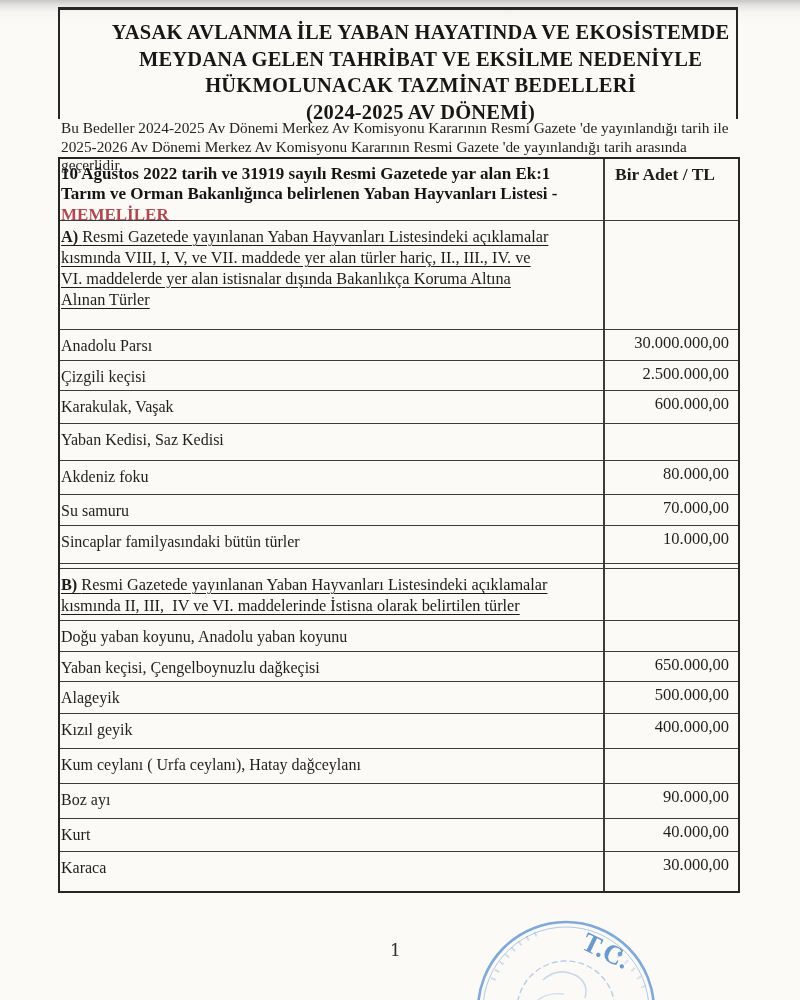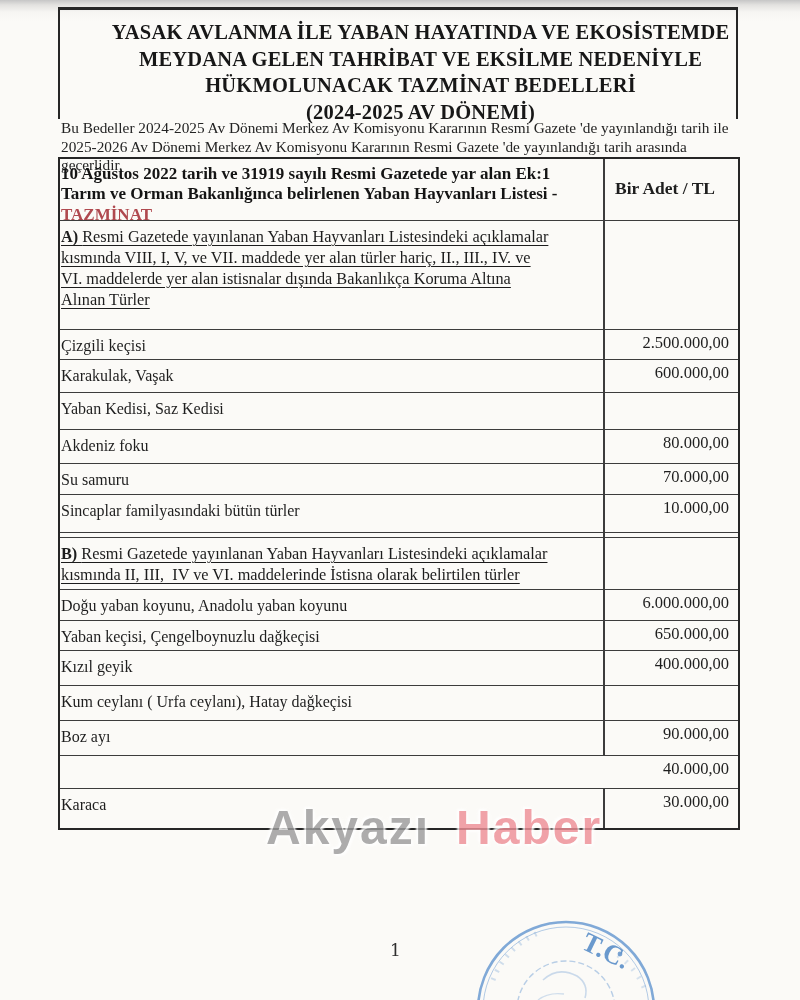--- a/index.html
+++ b/index.html
@@ -27,21 +27,21 @@
   .row:first-child{border-top:none;}
   .cn{
     width:545px;box-sizing:border-box;border-right:2px solid #3c3c3c;
     padding:7px 10px 2px 1px;font-size:16px;line-height:1.18;overflow:hidden;
   }
   .cv{
     flex:1;box-sizing:border-box;text-align:right;
     padding:4px 9px 2px 4px;font-size:16.5px;line-height:1.1;overflow:hidden;
   }
   .hdr .cn{font-weight:bold;font-size:17px;line-height:1.2;padding-top:5px;white-space:pre-line;color:#141414;}
-  .hdr .cv{font-weight:bold;font-size:17.5px;padding-top:20px;text-align:left;padding-left:10px;}
+  .hdr .cv{font-weight:bold;font-size:17.5px;padding-top:6px;text-align:left;padding-left:10px;}
   .highlight{display:block;font-weight:bold;}
   .section .cn{
     text-decoration:underline;text-underline-offset:3px;
     font-size:16.3px;line-height:1.28;white-space:pre-wrap;padding-top:6px;color:#1c1c1c;
   }
   .section .cn b{font-weight:bold;}
   .spacer{height:5px;}
   .watermark{
     position:absolute;left:266px;top:800px;z-index:5;
     font-family:"Liberation Sans", sans-serif;font-weight:bold;
@@ -63,32 +63,36 @@
 HÜKMOLUNACAK TAZMİNAT BEDELLERİ
 (2024-2025 AV DÖNEMİ)</div>
 
   <div class="intro">Bu Bedeller 2024-2025 Av Dönemi Merkez Av Komisyonu Kararının Resmi Gazete 'de yayınlandığı tarih ile
 2025-2026 Av Dönemi Merkez Av Komisyonu Kararının Resmi Gazete 'de yayınlandığı tarih arasında geçerlidir.</div>
 
   <div class="doc-table">
 
     <div class="row hdr" style="height:61px">
       <div class="cn"><span>10 Ağustos 2022 tarih ve 31919 sayılı Resmi Gazetede yar alan Ek:1
-Tarım ve Orman Bakanlığınca belirlenen Yaban Hayvanları Listesi -</span><span class="highlight" style="color:#b0494f">TAZMİNAT</span></div>
+Tarım ve Orman Bakanlığınca belirlenen Yaban Hayvanları Listesi -</span><span class="highlight" style="color:#b0494f">MEMELİLER</span></div>
       <div class="cv">Bir Adet / TL</div>
     </div>
 
     <div class="row section" style="height:109px">
       <div class="cn"><b>A) </b><span>Resmi Gazetede yayınlanan Yaban Hayvanları Listesindeki açıklamalar
 kısmında VIII, I, V, ve VII. maddede yer alan türler hariç, II., III., IV. ve
 VI. maddelerde yer alan istisnalar dışında Bakanlıkça Koruma Altına
 Alınan Türler</span></div>
       <div class="cv"></div>
     </div>
 
+    <div class="row" style="height:31px">
+      <div class="cn">Anadolu Parsı</div>
+      <div class="cv">30.000.000,00</div>
+    </div>
     <div class="row" style="height:30px">
       <div class="cn">Çizgili keçisi</div>
       <div class="cv">2.500.000,00</div>
     </div>
     <div class="row" style="height:33px">
       <div class="cn">Karakulak, Vaşak</div>
       <div class="cv">600.000,00</div>
     </div>
     <div class="row" style="height:37px">
       <div class="cn">Yaban Kedisi, Saz Kedisi</div>
@@ -112,48 +116,51 @@
     </div>
 
     <div class="row section" style="height:52px">
       <div class="cn"><b>B) </b><span>Resmi Gazetede yayınlanan Yaban Hayvanları Listesindeki açıklamalar
 kısmında II, III,  IV ve VI. maddelerinde İstisna olarak belirtilen türler</span></div>
       <div class="cv"></div>
     </div>
 
     <div class="row" style="height:31px">
       <div class="cn">Doğu yaban koyunu, Anadolu yaban koyunu</div>
-      <div class="cv">6.000.000,00</div>
     </div>
     <div class="row" style="height:30px">
       <div class="cn">Yaban keçisi, Çengelboynuzlu dağkeçisi</div>
       <div class="cv">650.000,00</div>
+    </div>
+    <div class="row" style="height:32px">
+      <div class="cn">Alageyik</div>
+      <div class="cv">500.000,00</div>
     </div>
     <div class="row" style="height:35px">
       <div class="cn">Kızıl geyik</div>
       <div class="cv">400.000,00</div>
     </div>
     <div class="row" style="height:35px">
-      <div class="cn">Kum ceylanı ( Urfa ceylanı), Hatay dağkeçisi</div>
+      <div class="cn">Kum ceylanı ( Urfa ceylanı), Hatay dağceylanı</div>
     </div>
     <div class="row" style="height:35px">
       <div class="cn">Boz ayı</div>
       <div class="cv">90.000,00</div>
     </div>
     <div class="row" style="height:33px">
+      <div class="cn">Kurt</div>
       <div class="cv">40.000,00</div>
     </div>
     <div class="row" style="height:40px">
       <div class="cn">Karaca</div>
       <div class="cv">30.000,00</div>
     </div>
 
   </div>
 
-  <div class="watermark"><span class="w1" style="color:#9c9c9c">Akyazı</span><span class="w2" style="color:#ee8f97">Haber</span></div>
 
   <div class="stamp">
     <svg width="195" height="95" viewBox="0 0 195 95">
       <g fill="none" stroke="#6b9bd2" opacity="0.85">
         <circle cx="98" cy="100" r="88" stroke-width="2.6"></circle>
         <circle cx="98" cy="100" r="83" stroke-width="1" opacity="0.6"></circle>
         <circle cx="98" cy="100" r="49" stroke-width="1.4" opacity="0.55" stroke-dasharray="6 3"></circle>
         <path d="M 25 70 A 83 83 0 0 1 70 23" stroke-width="5" opacity="0.35" stroke-dasharray="2 7"></path>
         <path d="M 150 45 A 83 83 0 0 1 178 82" stroke-width="5" opacity="0.3" stroke-dasharray="2 8"></path>
         <path d="M 75 70 q 15 -14 34 -4 q 12 8 8 22" stroke-width="1.6" opacity="0.4"></path>

